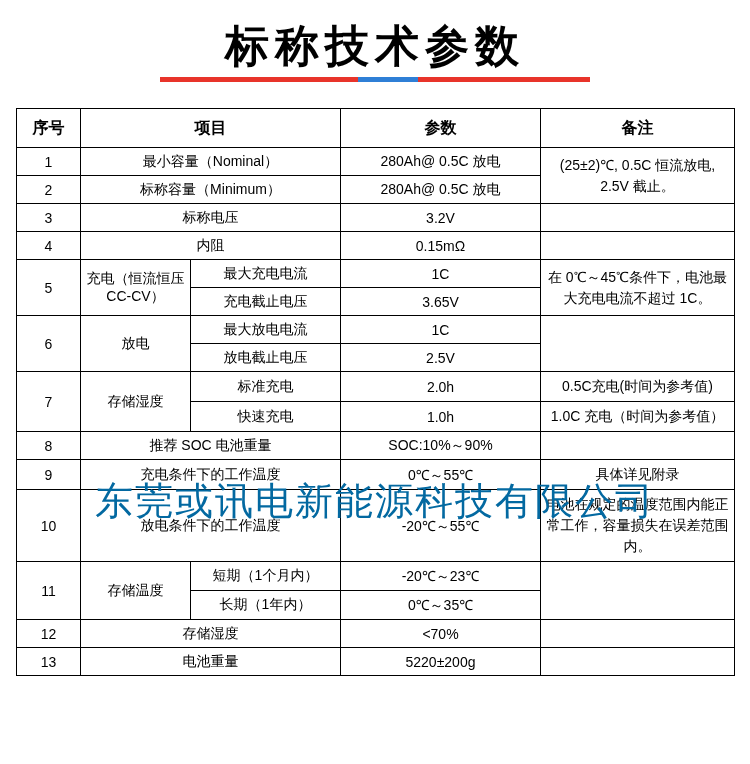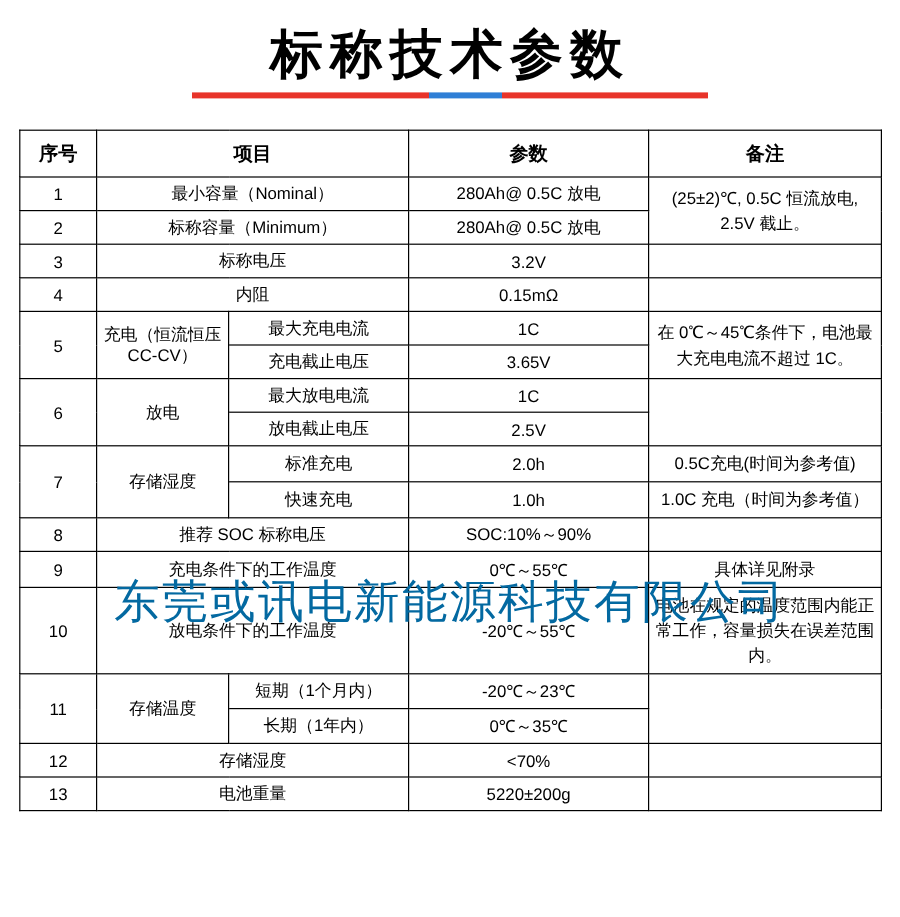--- a/index.html
+++ b/index.html
@@ -179,21 +179,21 @@
         <td class="remark">0.5C充电(时间为参考值)</td>
       </tr>
       <tr class="row-h">
         <td class="sub-label">快速充电</td>
         <td class="param">1.0h</td>
         <td class="remark">1.0C 充电（时间为参考值）</td>
       </tr>
 
       <tr class="row-h">
         <td class="num">8</td>
-        <td class="item" colspan="2">推荐 SOC 标称电压</td>
+        <td class="item" colspan="2">推荐 SOC 电池重量</td>
         <td class="param">SOC:10%～90%</td>
         <td class="remark"></td>
       </tr>
 
       <tr class="row-h">
         <td class="num">9</td>
         <td class="item" colspan="2">充电条件下的工作温度</td>
         <td class="param">0℃～55℃</td>
         <td class="remark">具体详见附录</td>
       </tr>

